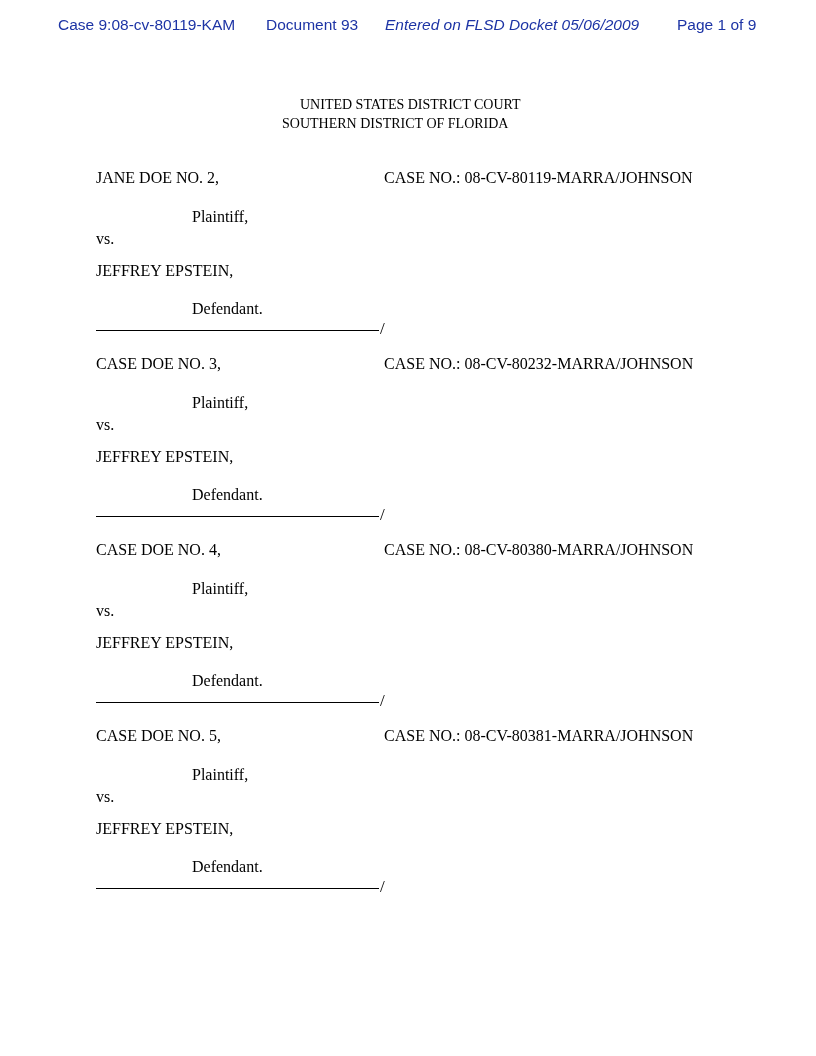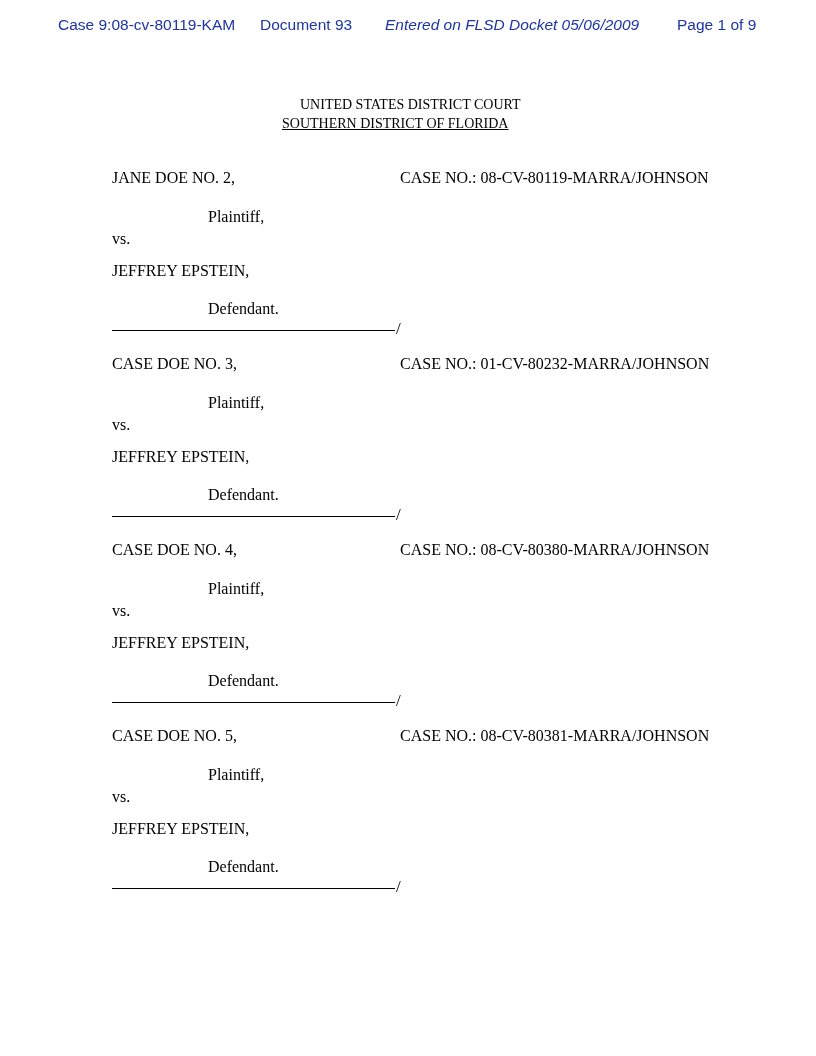--- a/index.html
+++ b/index.html
@@ -26,51 +26,51 @@
     width: 816px;
     height: 20px;
     font-family: "Liberation Sans", sans-serif;
     font-size: 15.5px;
     line-height: 18px;
     color: #1d34a5;
     white-space: nowrap;
   }
   .docket span { position: absolute; top: 0; }
   .d-case    { left: 58px; }
-  .d-doc     { left: 260px; text-align: right; }
+  .d-doc     { left: 266px; text-align: right; }
   .d-entered { left: 385px; font-style: italic; }
   .d-page    { left: 677px; }
 
   
   .court-title {
     position: absolute;
     top: 95px;
     left: 15px;
     width: 816px;
     height: 42px;
     font-size: 14px;
     line-height: 19px;
     white-space: nowrap;
   }
   .court-title .t1 { position: absolute; left: 285px; top: 0; }
-  .court-title .t2 { position: absolute; left: 267px; top: 19px; text-decoration: underline; }
+  .court-title .t2 { position: absolute; left: 267px; top: 19px; }
 
   
   .caption-blocks {
     position: absolute;
     top: 168px;
     left: 96px;
     width: 640px;
     height: 780px;
     font-size: 16px;
     line-height: 19px;
   }
   .case-block {
     position: absolute;
-    left: 16px;
+    left: 0;
     width: 640px;
     height: 186px;
     font-family: Liberation Serif, serif;
   }
   .case-block:nth-of-type(1) { top: 0; }
   .case-block:nth-of-type(2) { top: 186px; }
   .case-block:nth-of-type(3) { top: 372px; }
   .case-block:nth-of-type(4) { top: 558px; }
 
   .case-block span { position: absolute; white-space: nowrap; }
@@ -123,21 +123,21 @@
       <span class="vs">vs.</span>
       <span class="defname">JEFFREY EPSTEIN,</span>
       <span class="deflabel">Defendant.</span>
       <div class="rule">
         <span class="slash">/</span>
       </div>
     </section>
 
     <section class="case-block">
       <span class="party">CASE DOE NO. 3,</span>
-      <span class="caseno">CASE NO.: 01-CV-80232-MARRA/JOHNSON</span>
+      <span class="caseno">CASE NO.: 08-CV-80232-MARRA/JOHNSON</span>
       <span class="plaintiff">Plaintiff,</span>
       <span class="vs">vs.</span>
       <span class="defname">JEFFREY EPSTEIN,</span>
       <span class="deflabel">Defendant.</span>
       <div class="rule">
         <span class="slash">/</span>
       </div>
     </section>
 
     <section class="case-block">

